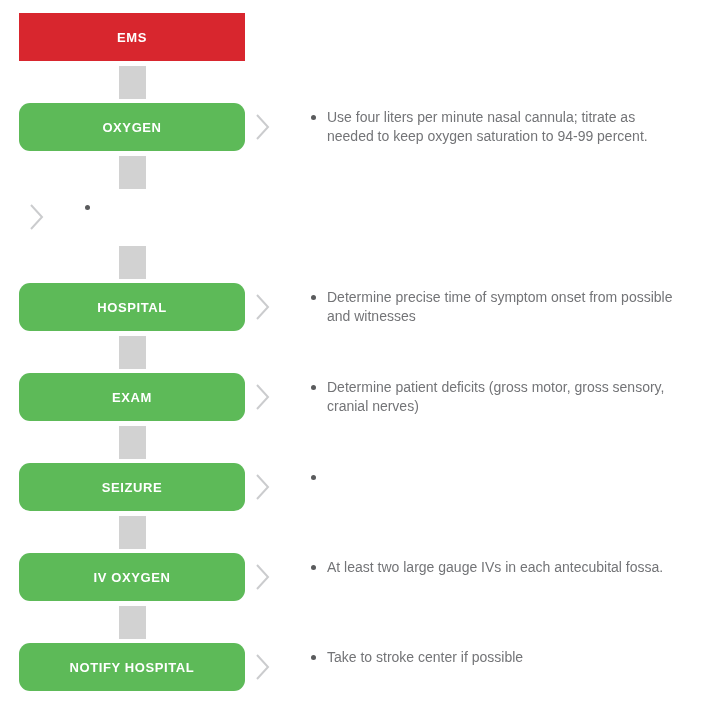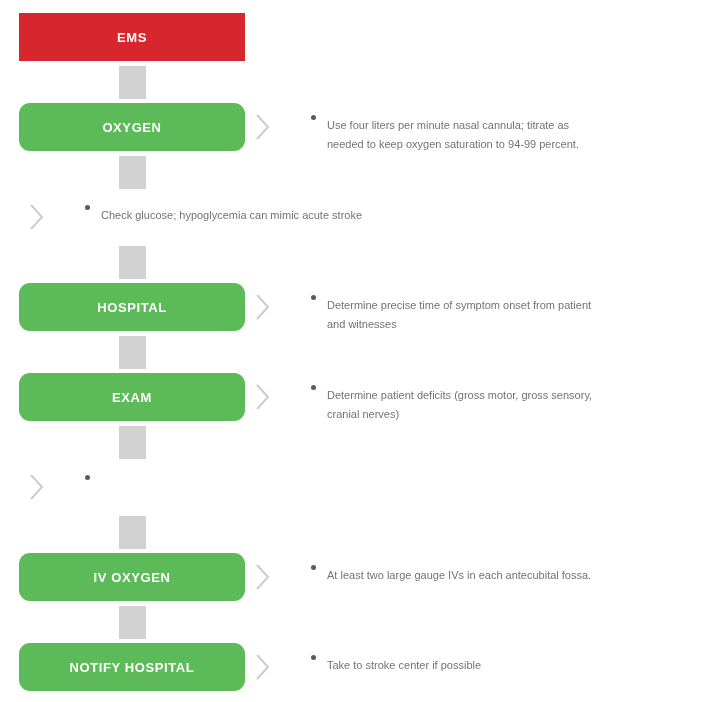--- a/index.html
+++ b/index.html
@@ -56,22 +56,22 @@
   }
   .bullet {
     width: 5px;
     height: 5px;
     border-radius: 50%;
     background: var(--bullet, #5A5B5D);
     margin-top: 7px;
     flex: 0 0 5px;
   }
   .note-text {
-    margin: 8px 0 0 11px;
-    font-size: 11px;
+    margin: 0 0 0 11px;
+    font-size: 14px;
     line-height: 19px;
     color: var(--note-text, #737477);
     white-space: pre-line;
     max-width: 370px;
   }
   .connector-gap {
     height: 42px;
     width: 226px;
     display: flex;
     align-items: center;
@@ -115,38 +115,37 @@
   </div>
 
   <div class="flow-row">
     <div class="chevron-col">
       <svg width="16" height="28" viewBox="0 0 16 28" fill="none" stroke="currentColor" stroke-width="2">
           <polyline points="2,2 13,14 2,26"></polyline>
         </svg>
     </div>
     <div class="note-col">
       <div class="bullet"></div>
-      <p class="note-text">Check glucose; hypoglycemia can mimic acute stroke</p>
     </div>
   </div>
 
   <div class="connector-gap">
     <div class="connector-bar"></div>
   </div>
 
   <div class="flow-row">
     <div class="step-box step">HOSPITAL</div>
     <div class="chevron-col">
       <svg width="16" height="28" viewBox="0 0 16 28" fill="none" stroke="currentColor" stroke-width="2">
           <polyline points="2,2 13,14 2,26"></polyline>
         </svg>
     </div>
     <div class="note-col">
       <div class="bullet"></div>
-      <p class="note-text">Determine precise time of symptom onset from patient
+      <p class="note-text">Determine precise time of symptom onset from possible
 and witnesses</p>
     </div>
   </div>
 
   <div class="connector-gap">
     <div class="connector-bar"></div>
   </div>
 
   <div class="flow-row">
     <div class="step-box step">EXAM</div>
@@ -160,20 +159,21 @@
       <p class="note-text">Determine patient deficits (gross motor, gross sensory,
 cranial nerves)</p>
     </div>
   </div>
 
   <div class="connector-gap">
     <div class="connector-bar"></div>
   </div>
 
   <div class="flow-row">
+    <div class="step-box step">SEIZURE</div>
     <div class="chevron-col">
       <svg width="16" height="28" viewBox="0 0 16 28" fill="none" stroke="currentColor" stroke-width="2">
           <polyline points="2,2 13,14 2,26"></polyline>
         </svg>
     </div>
     <div class="note-col">
       <div class="bullet"></div>
     </div>
   </div>
 

